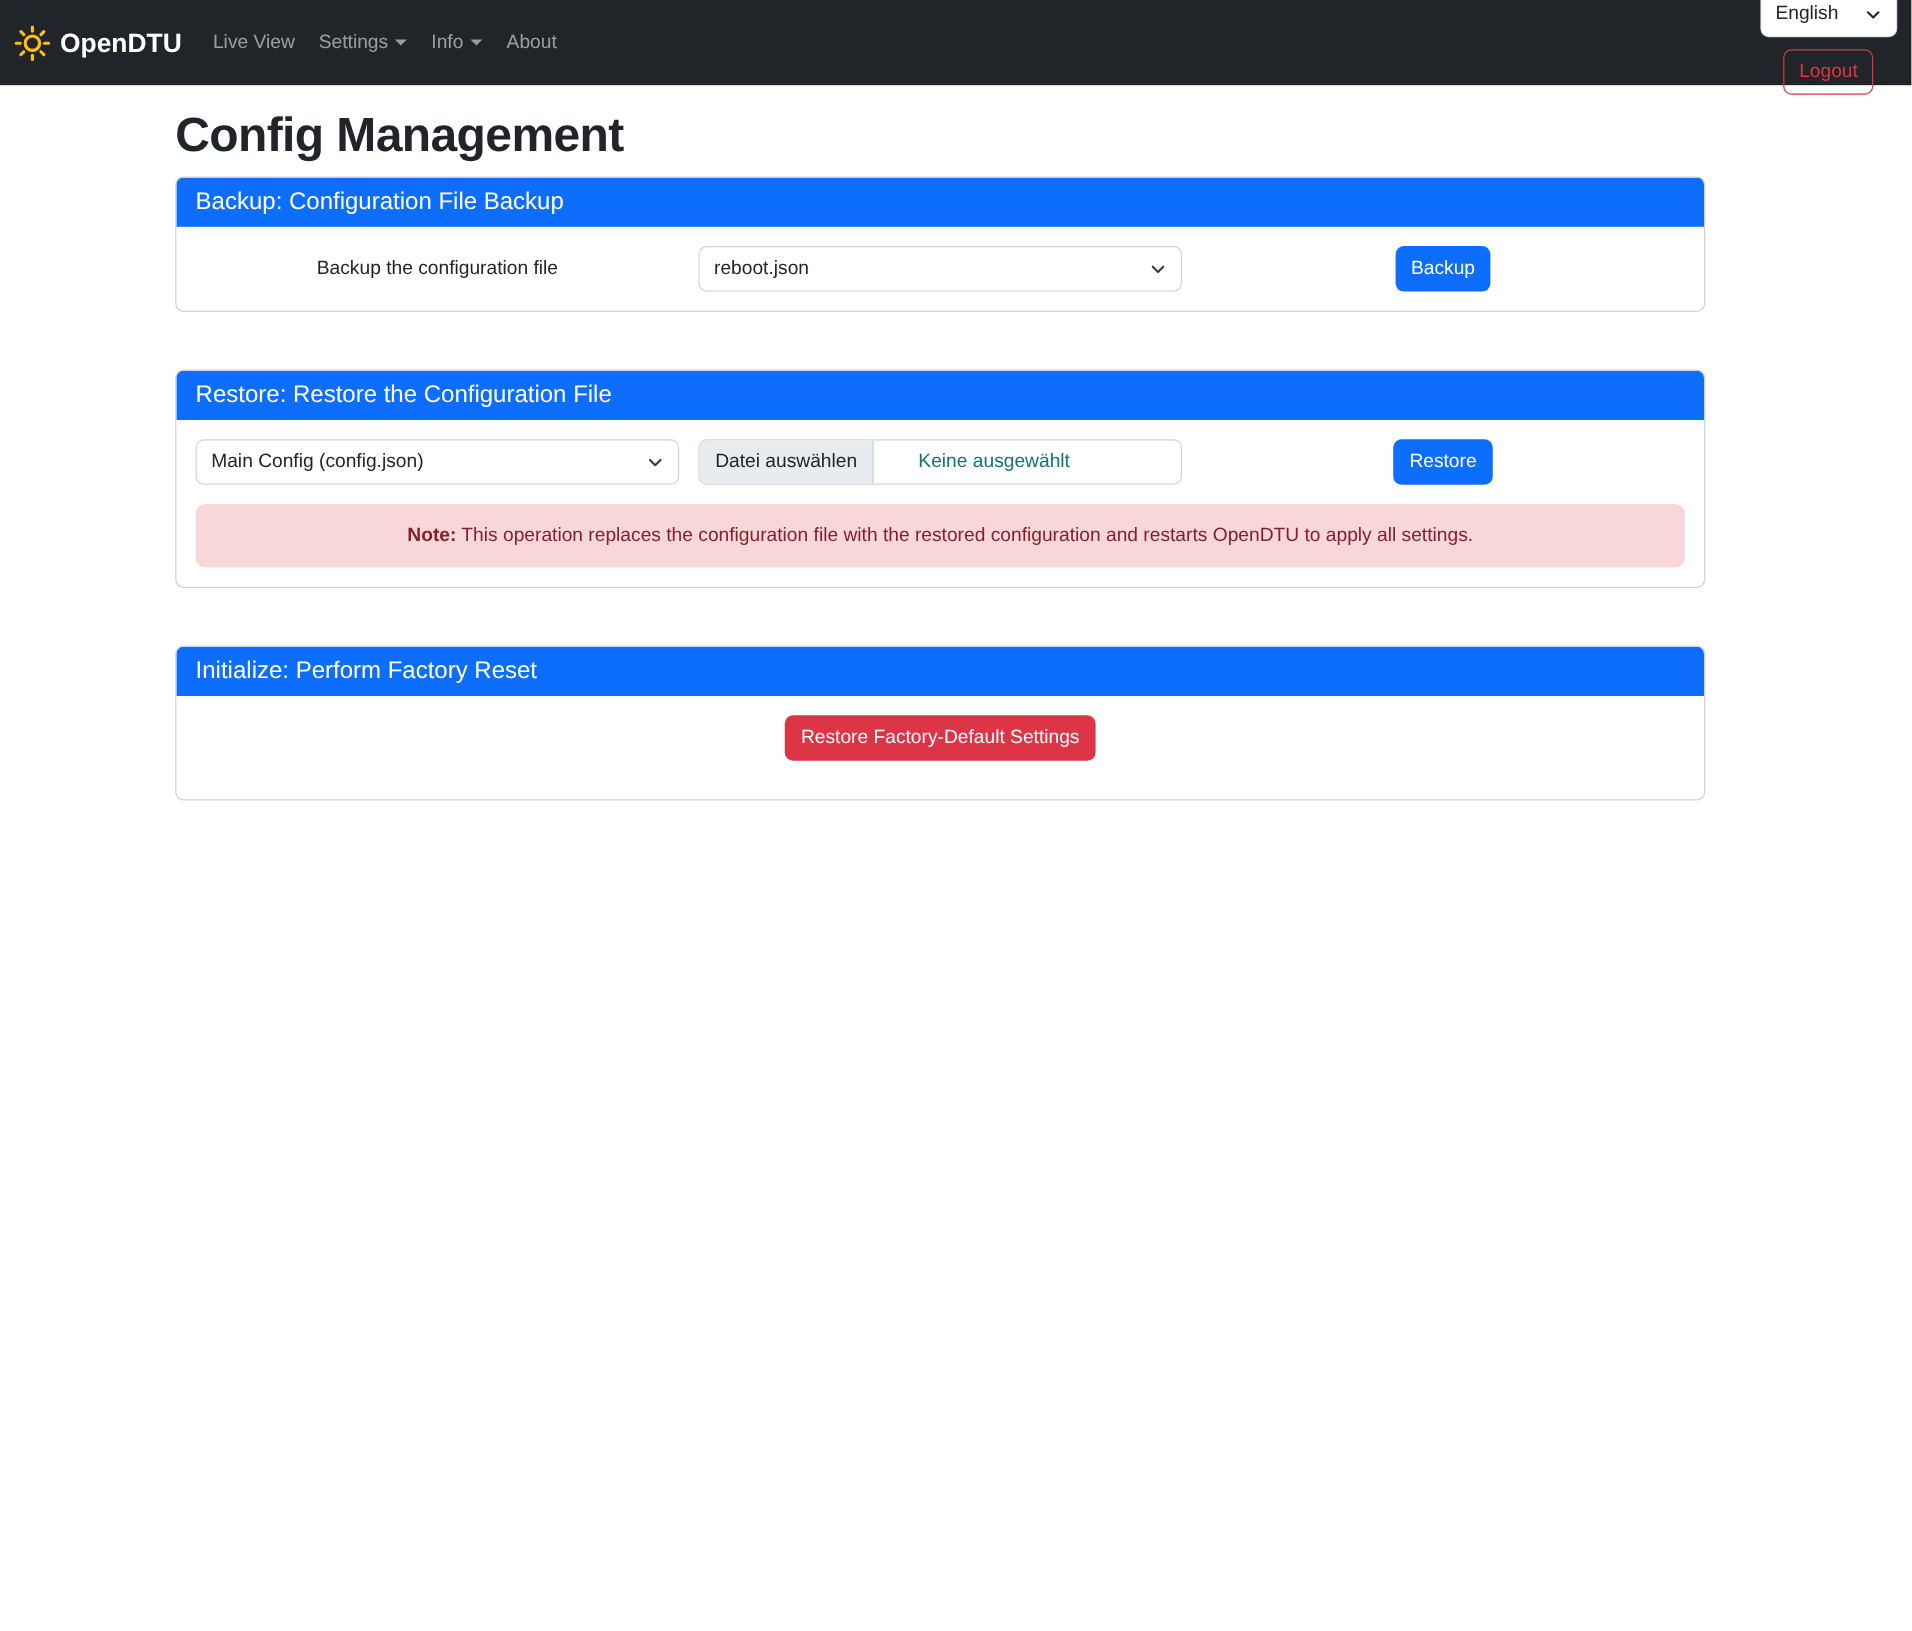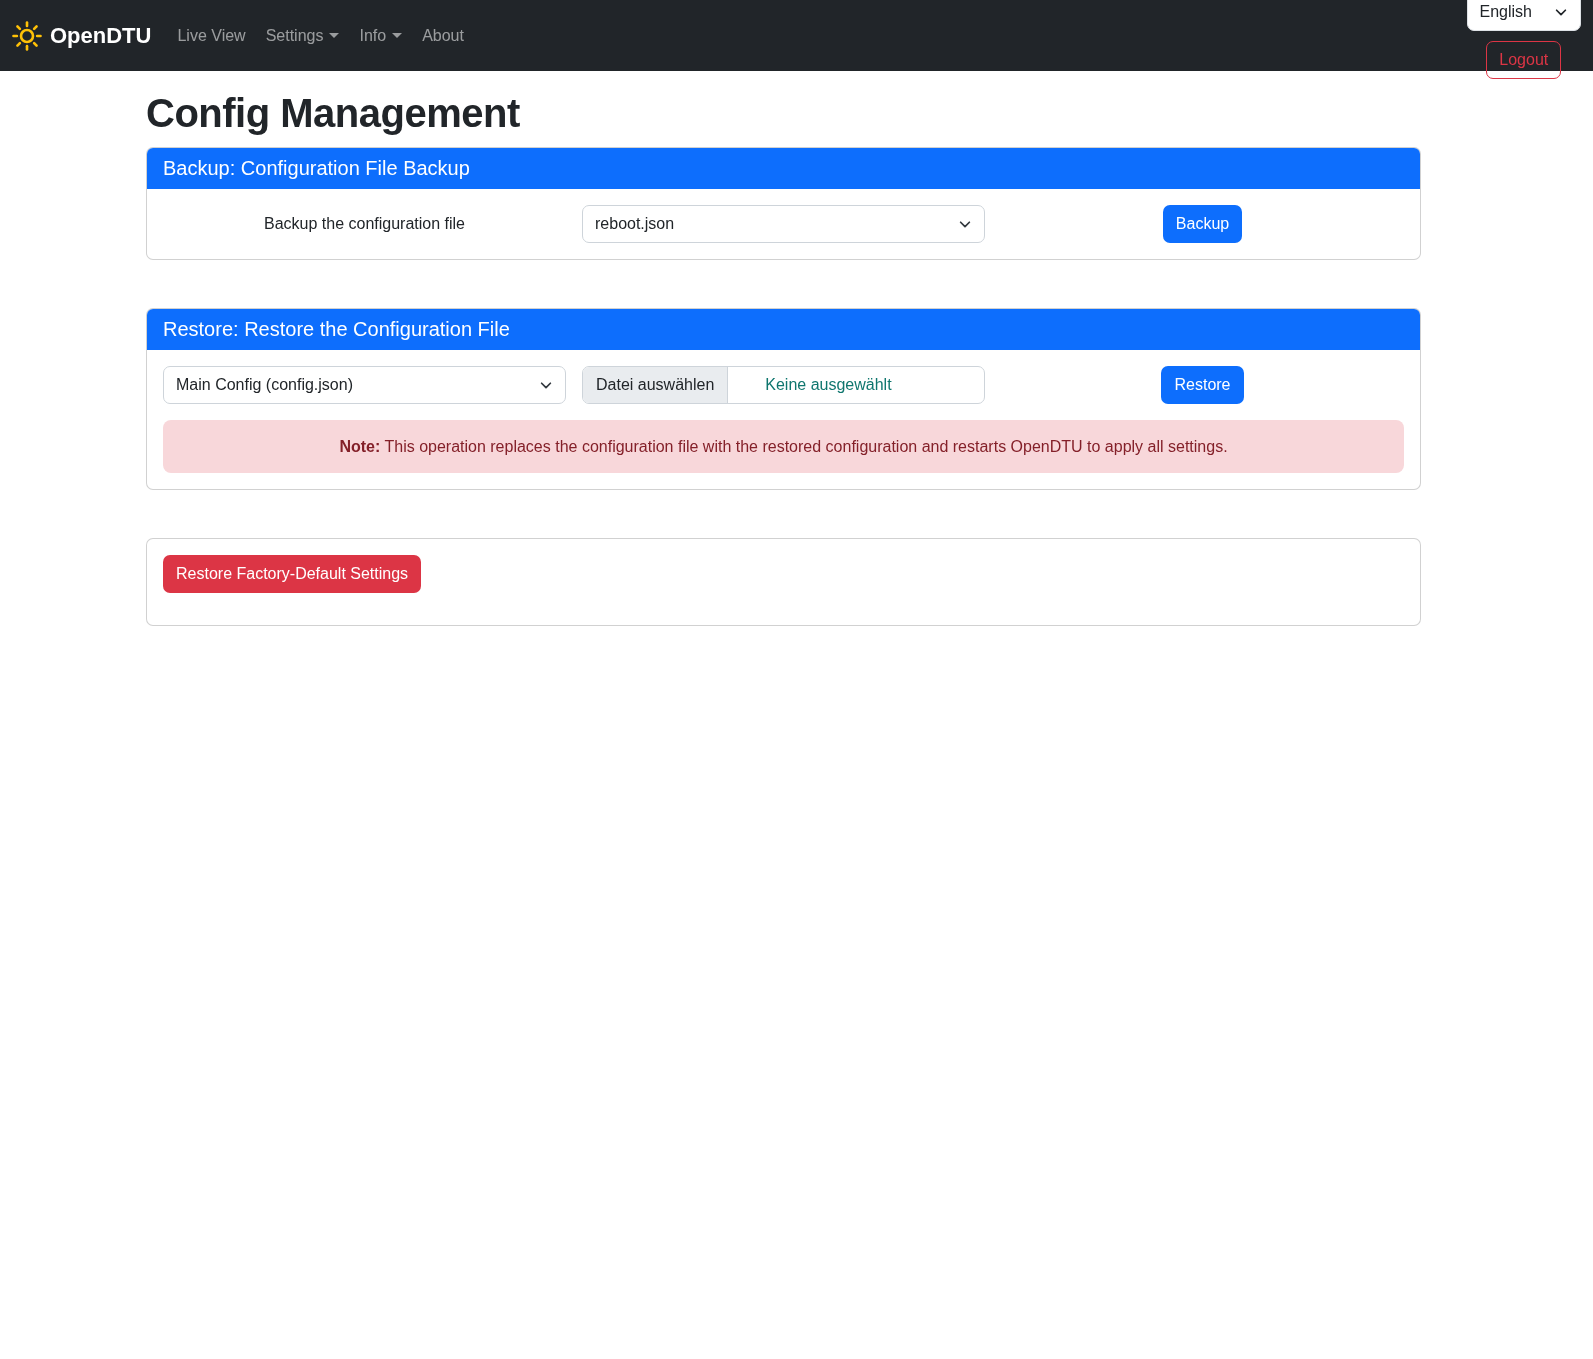--- a/index.html
+++ b/index.html
@@ -74,21 +74,21 @@
   .btn-primary { background: #0d6efd; color: #fff; }
   .btn-danger { background: #dc3545; color: #fff; }
 
   .alert-note {
     margin-top: 16px; background: #f8d7da; color: #842029; border-radius: 8px;
     padding: 16px; text-align: center; font-size: 16px; line-height: 21px;
   }
   .alert-note strong { font-weight: 700; }
 
   .factory-body { padding-bottom: 32px; }
-  .factory-btn-row { display: flex; justify-content: flex-start; }
+  .factory-btn-row { display: flex; justify-content: center; }
 </style>
 </head>
 <body>
 
 <nav class="navbar">
   <div class="nav-left">
     <a class="brand">
       <span class="sun-icon">
         <svg width="30" height="30" viewBox="0 0 16 16" fill="none" stroke="#ffc107" stroke-width="1.4" stroke-linecap="round">
           <circle cx="8" cy="8" r="3.2"></circle>
@@ -170,19 +170,20 @@
         </div>
       </div>
       <div class="alert-note">
         <strong>Note:</strong>
         <span>This operation replaces the configuration file with the restored configuration and restarts OpenDTU to apply all settings.</span>
       </div>
     </div>
   </section>
 
   <section class="card">
+    <div class="card-header">Initialize: Perform Factory Reset</div>
     <div class="card-body factory-body">
       <div class="factory-btn-row">
         <button class="btn btn-danger">Restore Factory-Default Settings</button>
       </div>
     </div>
   </section>
 </main>
 
 </body></html>

